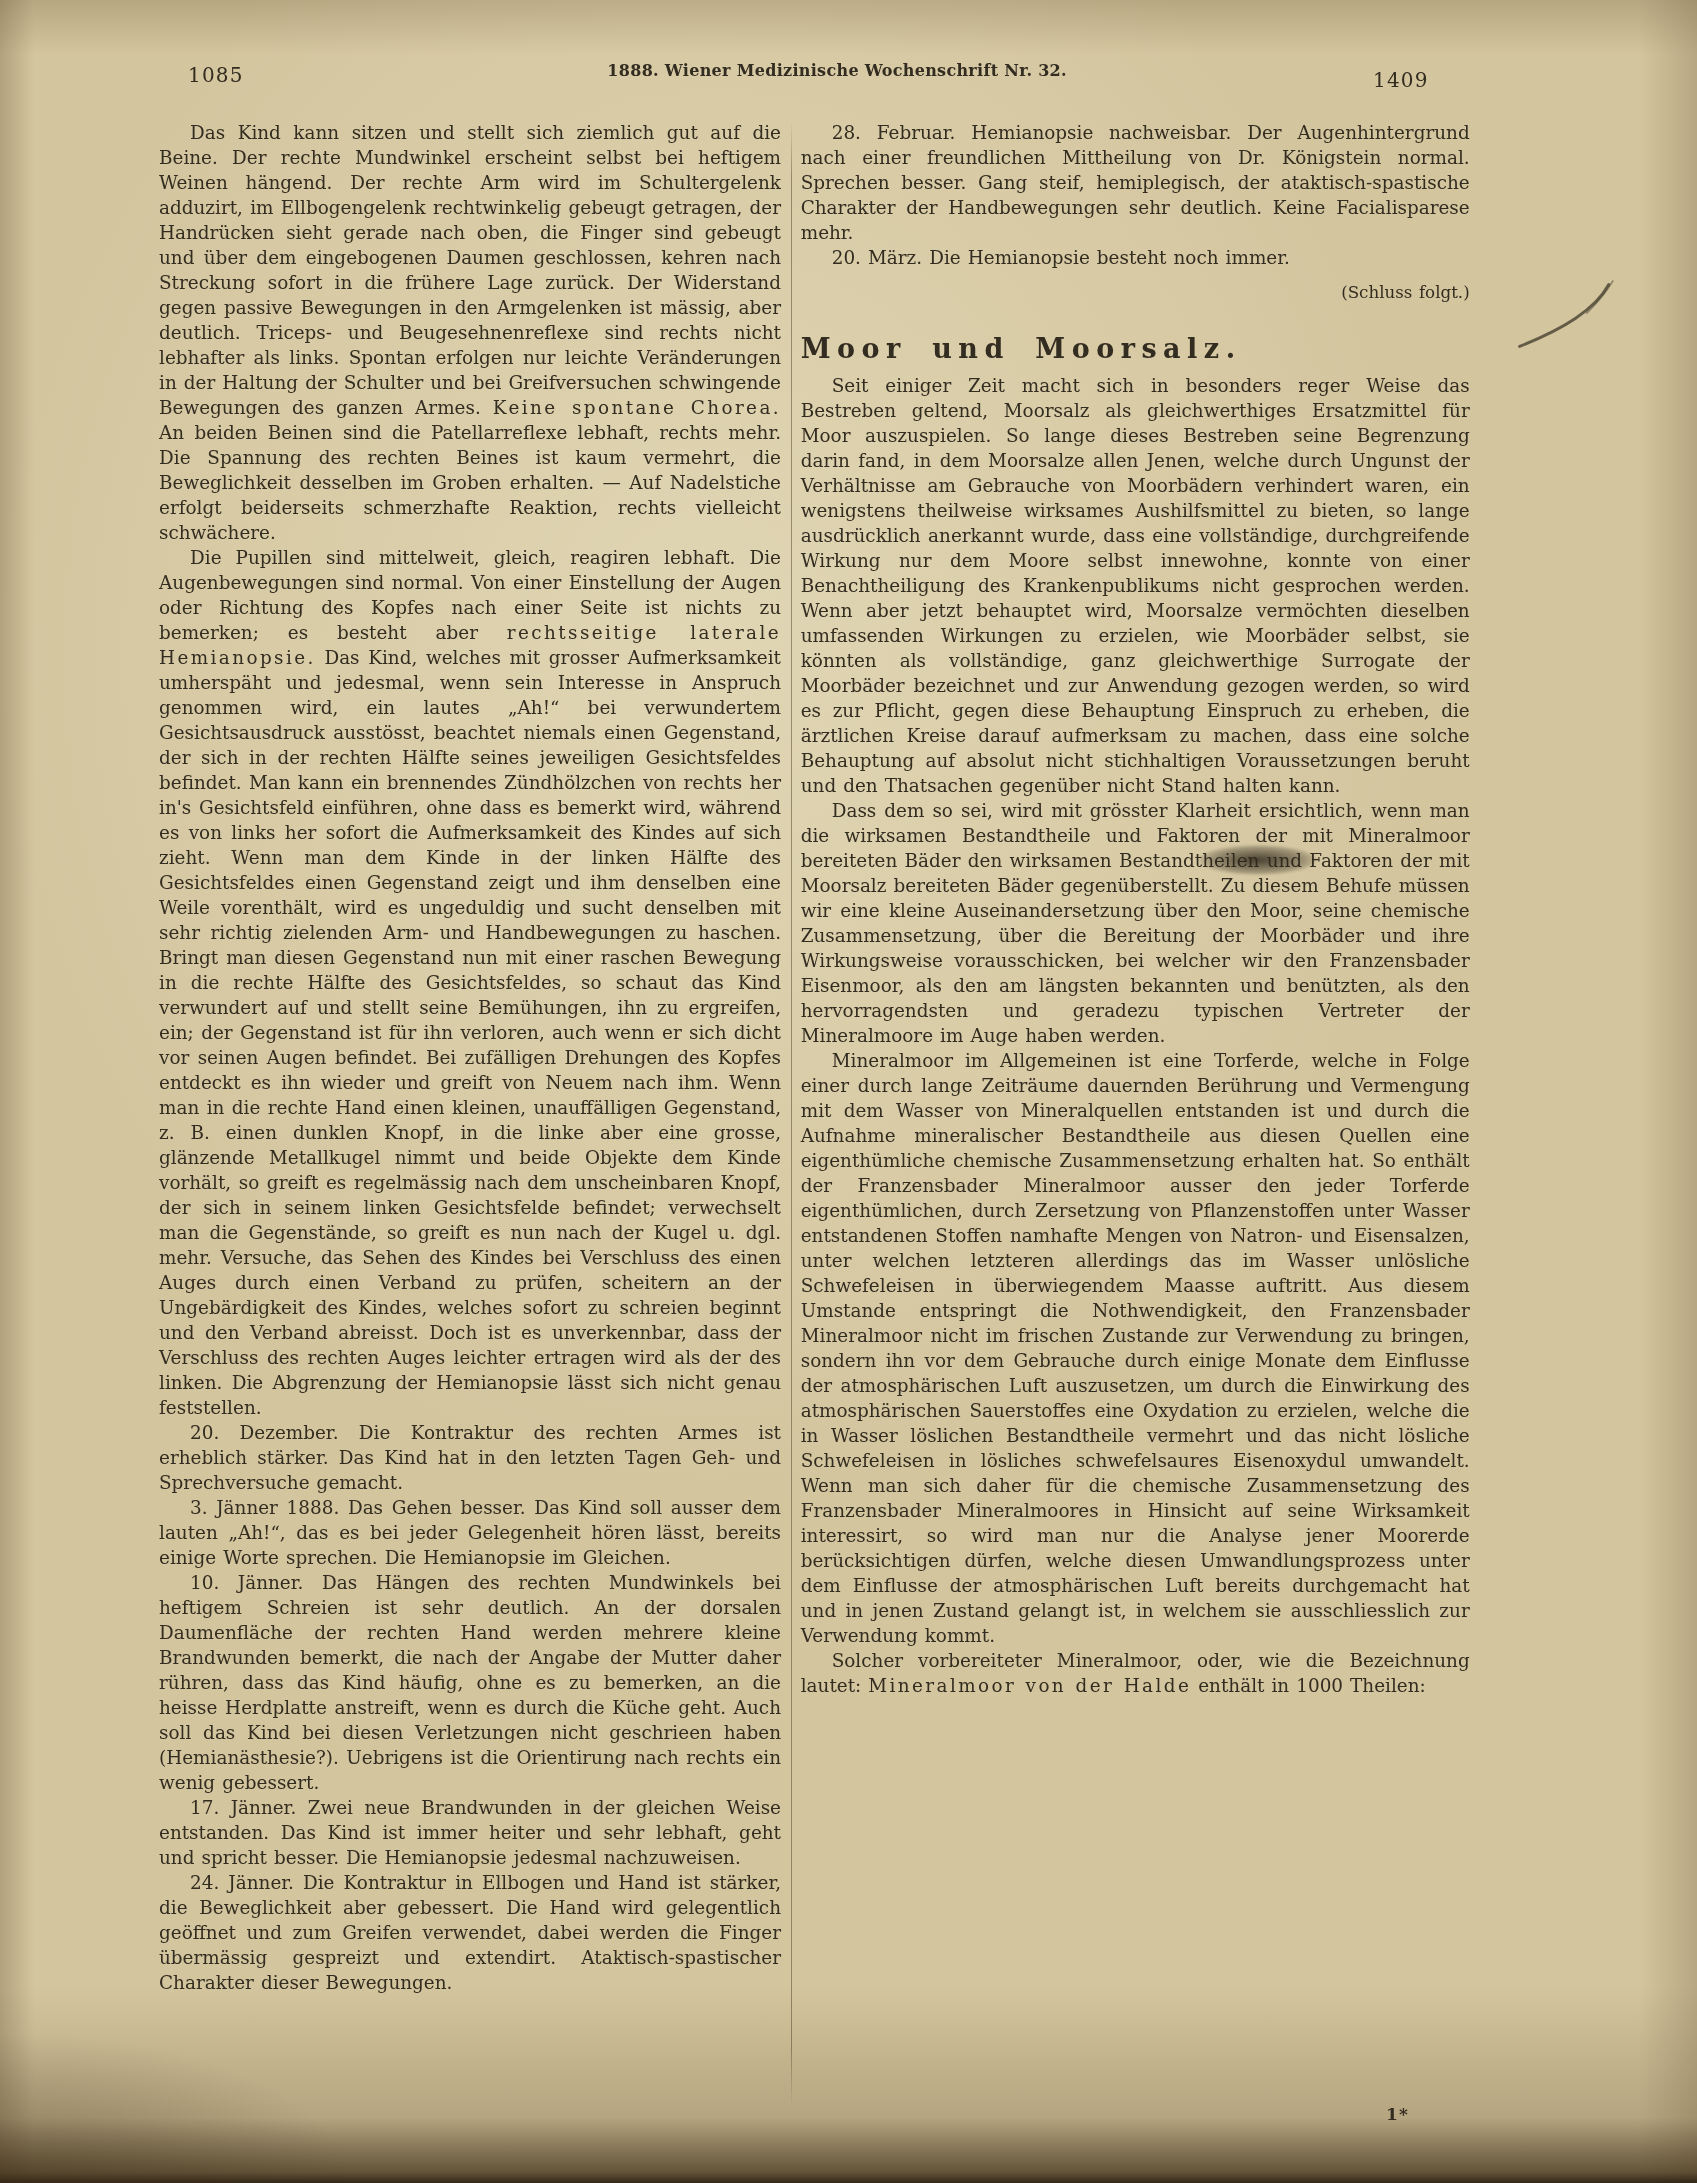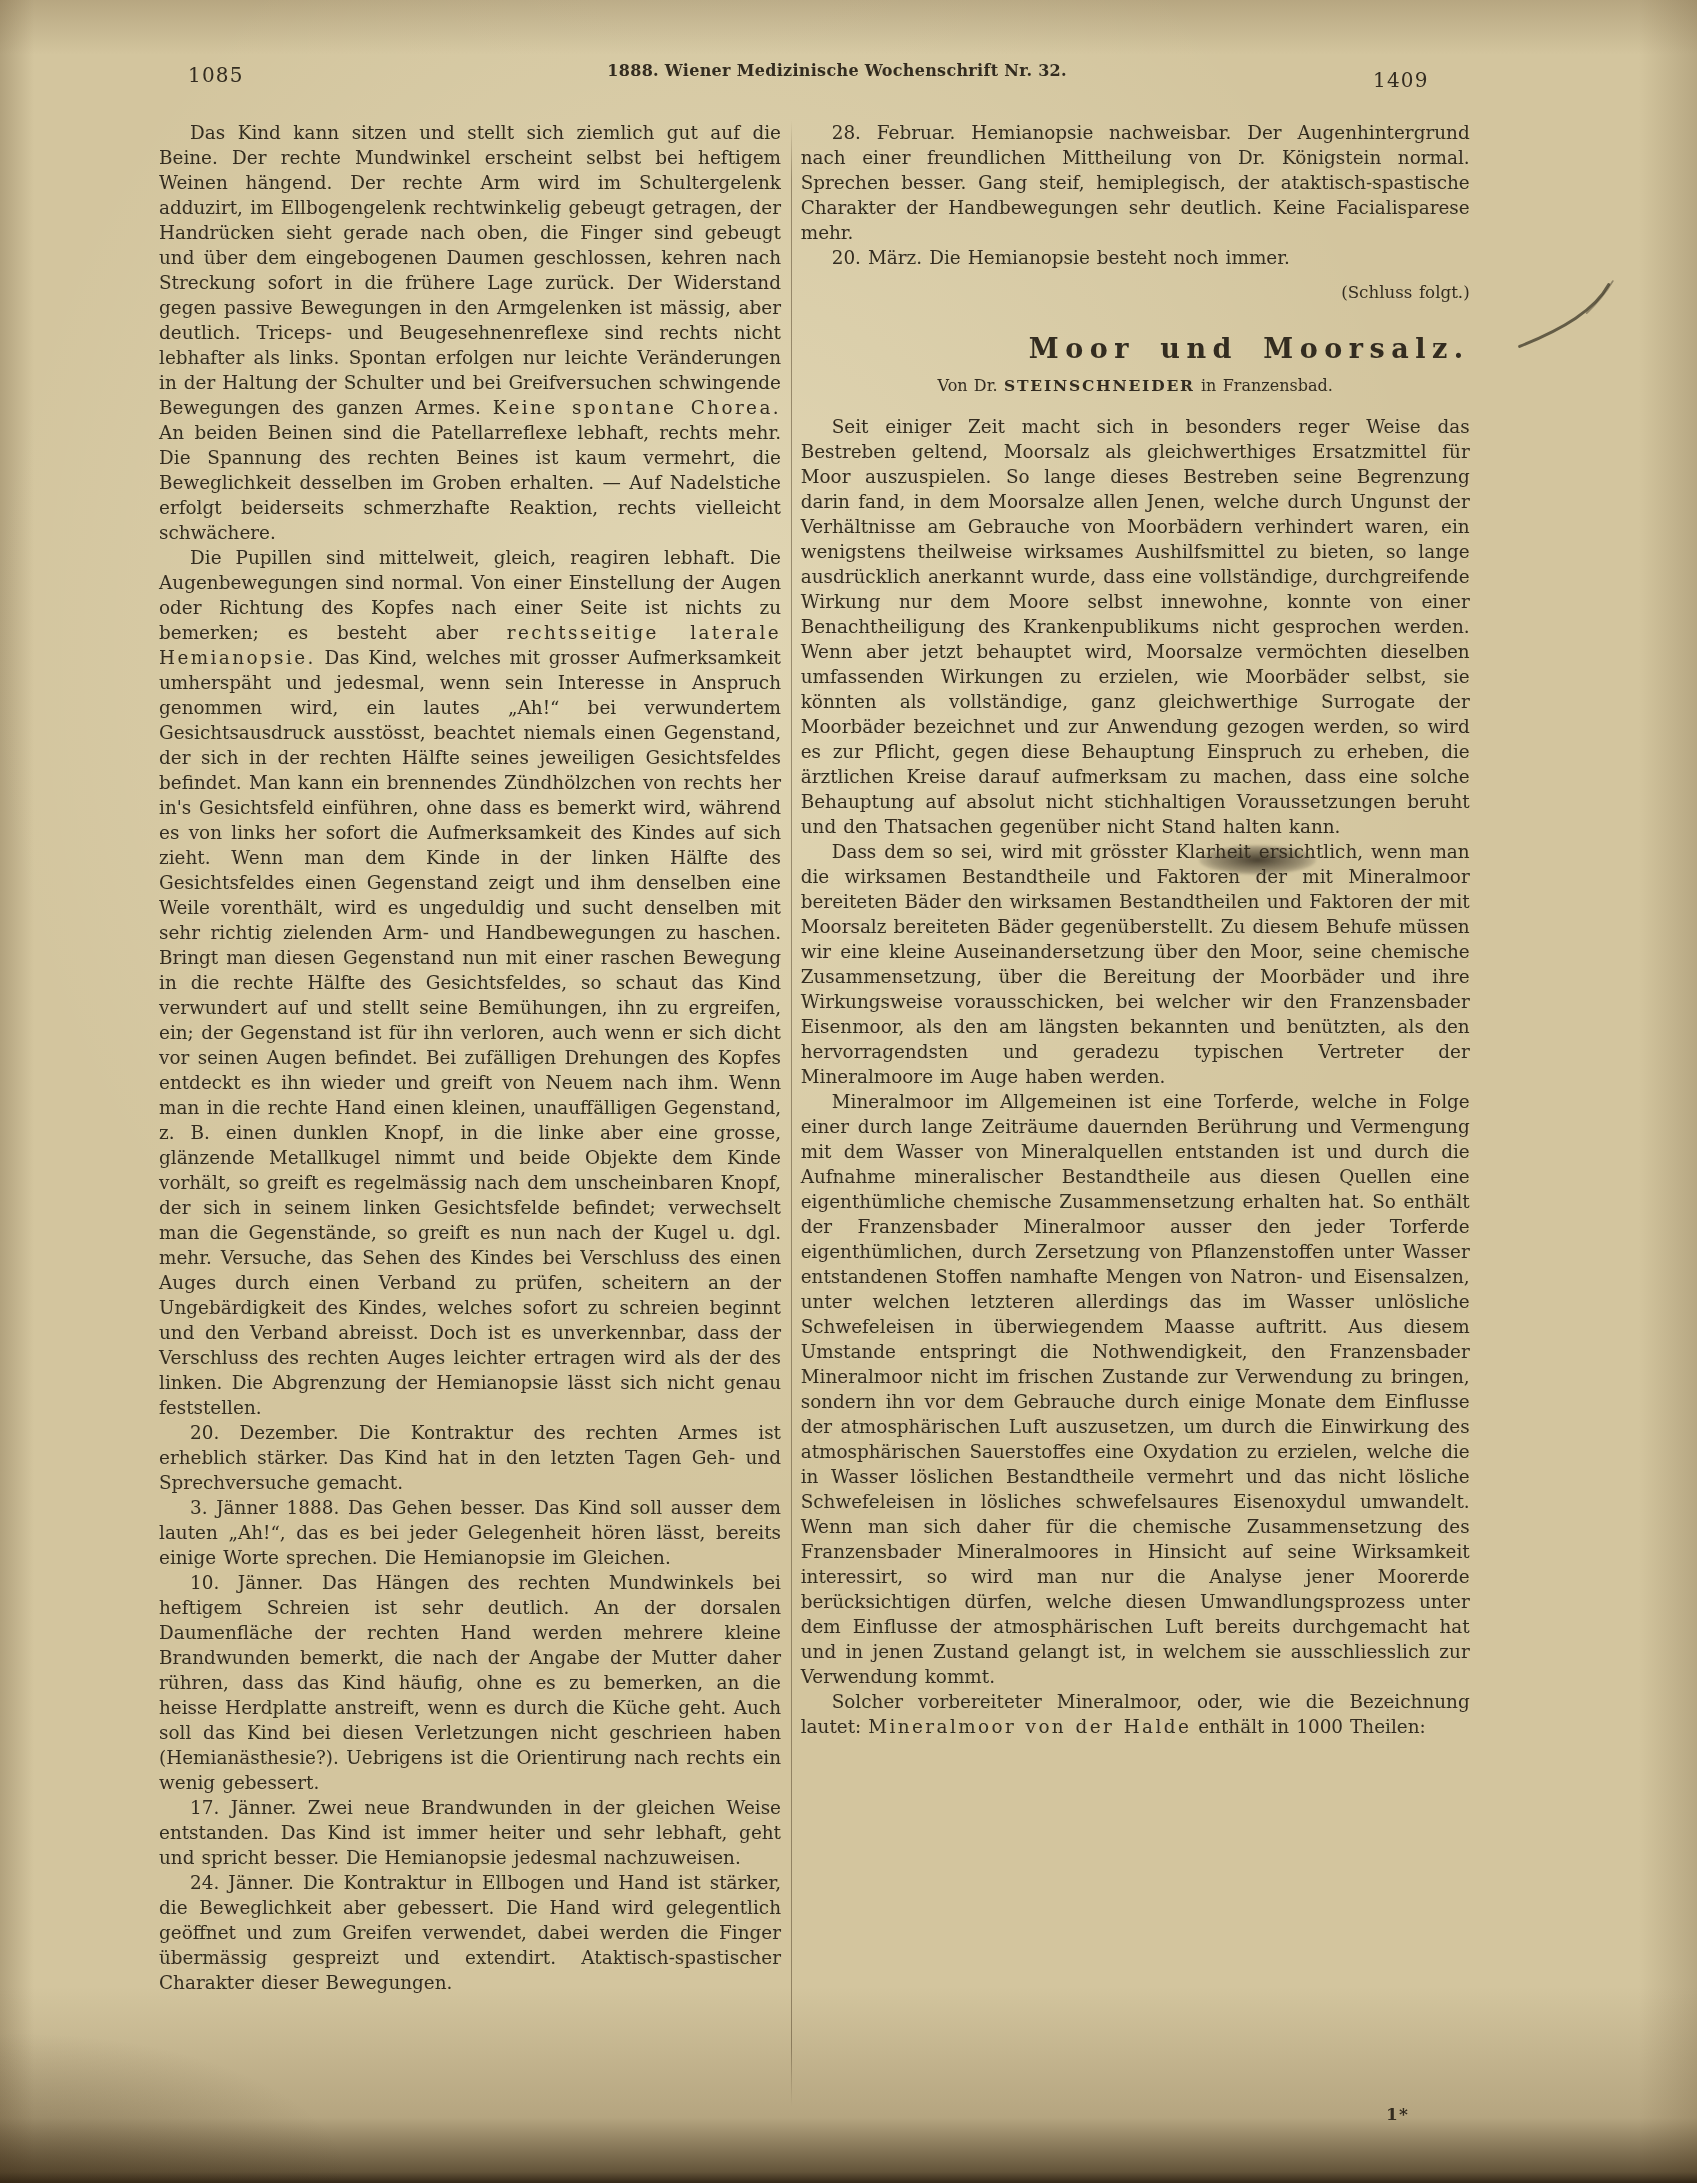--- a/index.html
+++ b/index.html
@@ -41,21 +41,21 @@
     margin: 0 9px 0 9.5px;
     background: linear-gradient(180deg, rgba(80,64,40,0) 0%, rgba(80,64,40,0.5) 3%, rgba(80,64,40,0.5) 97%, rgba(80,64,40,0) 100%);
   }
 
   p { margin: 0; text-indent: 31px; }
   .spaced { letter-spacing: 2.4px; }
 
   .schluss { text-align: right; text-indent: 0; font-size: 16.7px; margin: 9.5px 0 6px; }
 
   .article-title {
-    text-align: right; text-indent: 0;
+    text-align: left; text-indent: 0;
     font-size: 27px; font-weight: bold;
     letter-spacing: 6.5px; word-spacing: 9.5px;
     margin: 31px 0 12px;
   }
   .byline { text-align: center; text-indent: 0; font-size: 16px; margin: 0 0 16.7px; }
   .author { font-weight: bold; letter-spacing: 1.8px; font-size: 15.5px; }
 
   .footnote-mark { position: absolute; left: 1386px; top: 2104px; font-size: 17px; font-weight: bold; letter-spacing: 1.2px; }
 
   
@@ -100,25 +100,20 @@
     </div>
 
     <div class="divider"></div>
 
     <div class="col col-right" lang="de">
       <p>28. Februar. Hemianopsie nachweisbar. Der Augenhintergrund nach einer freundlichen Mittheilung von Dr. Königstein normal. Sprechen besser. Gang steif, hemiplegisch, der ataktisch-spastische Charakter der Handbewegungen sehr deutlich. Keine Facialisparese mehr.</p>
       <p>20. März. Die Hemianopsie besteht noch immer.</p>
       <p class="schluss">(Schluss folgt.)</p>
 
       <h2 class="article-title">Moor und Moorsalz.</h2>
-      <p class="byline">
-        <span>Von Dr.</span>
-        <span class="author">STEINSCHNEIDER</span>
-        <span>in Franzensbad.</span>
-      </p>
 
       <p>Seit einiger Zeit macht sich in besonders reger Weise das Bestreben geltend, Moorsalz als gleichwerthiges Ersatzmittel für Moor auszuspielen. So lange dieses Bestreben seine Begrenzung darin fand, in dem Moorsalze allen Jenen, welche durch Ungunst der Verhältnisse am Gebrauche von Moorbädern verhindert waren, ein wenigstens theilweise wirksames Aushilfsmittel zu bieten, so lange ausdrücklich anerkannt wurde, dass eine vollständige, durchgreifende Wirkung nur dem Moore selbst innewohne, konnte von einer Benachtheiligung des Krankenpublikums nicht gesprochen werden. Wenn aber jetzt behauptet wird, Moorsalze vermöchten dieselben umfassenden Wirkungen zu erzielen, wie Moorbäder selbst, sie könnten als vollständige, ganz gleichwerthige Surrogate der Moorbäder bezeichnet und zur Anwendung gezogen werden, so wird es zur Pflicht, gegen diese Behauptung Einspruch zu erheben, die ärztlichen Kreise darauf aufmerksam zu machen, dass eine solche Behauptung auf absolut nicht stichhaltigen Voraussetzungen beruht und den Thatsachen gegenüber nicht Stand halten kann.</p>
       <p>Dass dem so sei, wird mit grösster Klarheit ersichtlich, wenn man die wirksamen Bestandtheile und Faktoren der mit Mineralmoor bereiteten Bäder den wirksamen Bestandtheilen und Faktoren der mit Moorsalz bereiteten Bäder gegenüberstellt. Zu diesem Behufe müssen wir eine kleine Auseinandersetzung über den Moor, seine chemische Zusammensetzung, über die Bereitung der Moorbäder und ihre Wirkungsweise vorausschicken, bei welcher wir den Franzensbader Eisenmoor, als den am längsten bekannten und benützten, als den hervorragendsten und geradezu typischen Vertreter der Mineralmoore im Auge haben werden.</p>
       <p>Mineralmoor im Allgemeinen ist eine Torferde, welche in Folge einer durch lange Zeiträume dauernden Berührung und Vermengung mit dem Wasser von Mineralquellen entstanden ist und durch die Aufnahme mineralischer Bestandtheile aus diesen Quellen eine eigenthümliche chemische Zusammensetzung erhalten hat. So enthält der Franzensbader Mineralmoor ausser den jeder Torferde eigenthümlichen, durch Zersetzung von Pflanzenstoffen unter Wasser entstandenen Stoffen namhafte Mengen von Natron- und Eisensalzen, unter welchen letzteren allerdings das im Wasser unlösliche Schwefeleisen in überwiegendem Maasse auftritt. Aus diesem Umstande entspringt die Nothwendigkeit, den Franzensbader Mineralmoor nicht im frischen Zustande zur Verwendung zu bringen, sondern ihn vor dem Gebrauche durch einige Monate dem Einflusse der atmosphärischen Luft auszusetzen, um durch die Einwirkung des atmosphärischen Sauerstoffes eine Oxydation zu erzielen, welche die in Wasser löslichen Bestandtheile vermehrt und das nicht lösliche Schwefeleisen in lösliches schwefelsaures Eisenoxydul umwandelt. Wenn man sich daher für die chemische Zusammensetzung des Franzensbader Mineralmoores in Hinsicht auf seine Wirksamkeit interessirt, so wird man nur die Analyse jener Moorerde berücksichtigen dürfen, welche diesen Umwandlungsprozess unter dem Einflusse der atmosphärischen Luft bereits durchgemacht hat und in jenen Zustand gelangt ist, in welchem sie ausschliesslich zur Verwendung kommt.</p>
       <p>
         <span>Solcher vorbereiteter Mineralmoor, oder, wie die Bezeichnung lautet:</span>
         <span class="spaced">Mineralmoor von der Halde</span>
         <span>enthält in 1000 Theilen:</span>
       </p>
     </div>

